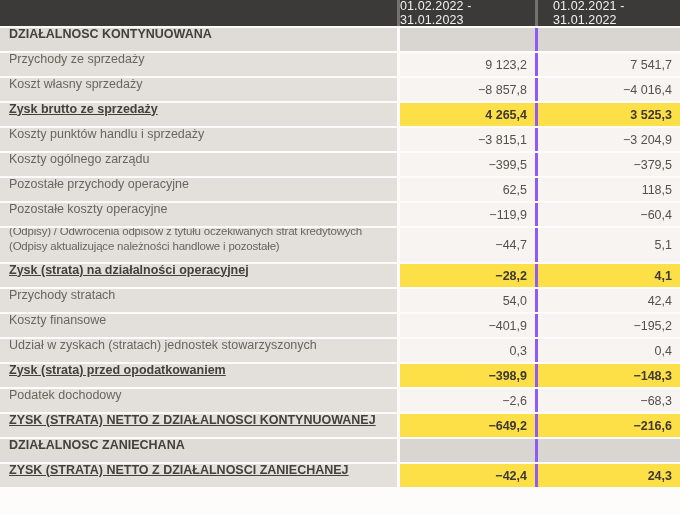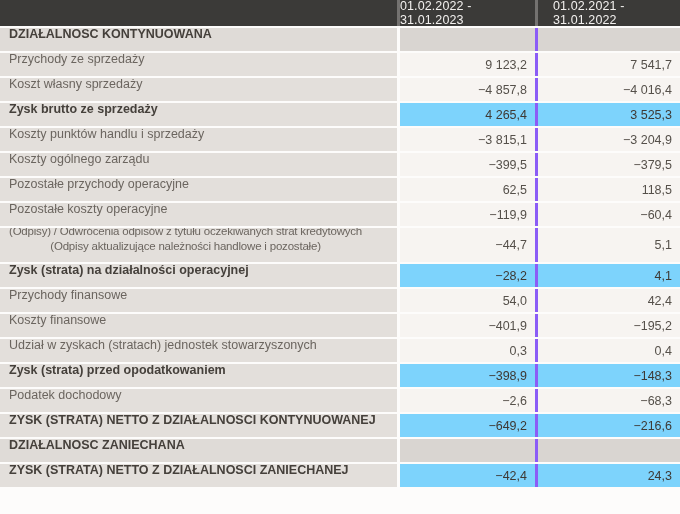--- a/index.html
+++ b/index.html
@@ -36,34 +36,33 @@
     background: #3b3a38;
     color: #f2f0ee;
     justify-content: center;
     border-right-color: #747270;
     font-size: 12.5px;
     letter-spacing: 0.1px;
   }
   .row.header .cell.label { padding: 0; }
 
   
-  .row.total .cell.label { font-weight: bold; color: #45403b; }
-  .row.total .cell.val { background: #7dd3fc; font-weight: normal; color: #3e3934; }
+  .row.total .cell.label { font-weight: bold; color: #45403b; text-decoration: underline; }
+  .row.total .cell.val { background: #fde047; font-weight: bold; color: #3e3934; }
 
   
   .row.section .cell.label { font-weight: bold; color: #45403b; background: #dfdbd7; }
   .row.section .cell.val { background: #d9d5d1; }
 
   
   .row.multiline .cell.label {
     font-size: 11.5px;
     letter-spacing: -0.2px;
     line-height: 1.32;
     white-space: pre-line;
-    text-align: center;
   }
 </style>
 </head>
 <body>
 
 <div class="tbl">
   <div class="row header">
     <div class="cell label"></div>
     <div class="cell val">01.02.2022 - 31.01.2023</div>
     <div class="cell val last">01.02.2021 - 31.01.2022</div>
@@ -74,21 +73,21 @@
         <div class="cell val"></div>
         <div class="cell val last"></div>
       </div>
       <div class="row normal">
         <div class="cell label">Przychody ze sprzedaży</div>
         <div class="cell val">9 123,2</div>
         <div class="cell val last">7 541,7</div>
       </div>
       <div class="row normal">
         <div class="cell label">Koszt własny sprzedaży</div>
-        <div class="cell val">−4 857,8</div>
+        <div class="cell val">−8 857,8</div>
         <div class="cell val last">−4 016,4</div>
       </div>
       <div class="row total">
         <div class="cell label">Zysk brutto ze sprzedaży</div>
         <div class="cell val">4 265,4</div>
         <div class="cell val last">3 525,3</div>
       </div>
       <div class="row normal">
         <div class="cell label">Koszty punktów handlu i sprzedaży</div>
         <div class="cell val">−3 815,1</div>
@@ -114,21 +113,21 @@
 (Odpisy aktualizujące należności handlowe i pozostałe)</div>
         <div class="cell val">−44,7</div>
         <div class="cell val last">5,1</div>
       </div>
       <div class="row total">
         <div class="cell label">Zysk (strata) na działalności operacyjnej</div>
         <div class="cell val">−28,2</div>
         <div class="cell val last">4,1</div>
       </div>
       <div class="row normal">
-        <div class="cell label">Przychody finansowe</div>
+        <div class="cell label">Przychody stratach</div>
         <div class="cell val">54,0</div>
         <div class="cell val last">42,4</div>
       </div>
       <div class="row normal">
         <div class="cell label">Koszty finansowe</div>
         <div class="cell val">−401,9</div>
         <div class="cell val last">−195,2</div>
       </div>
       <div class="row normal">
         <div class="cell label">Udział w zyskach (stratach) jednostek stowarzyszonych</div>

